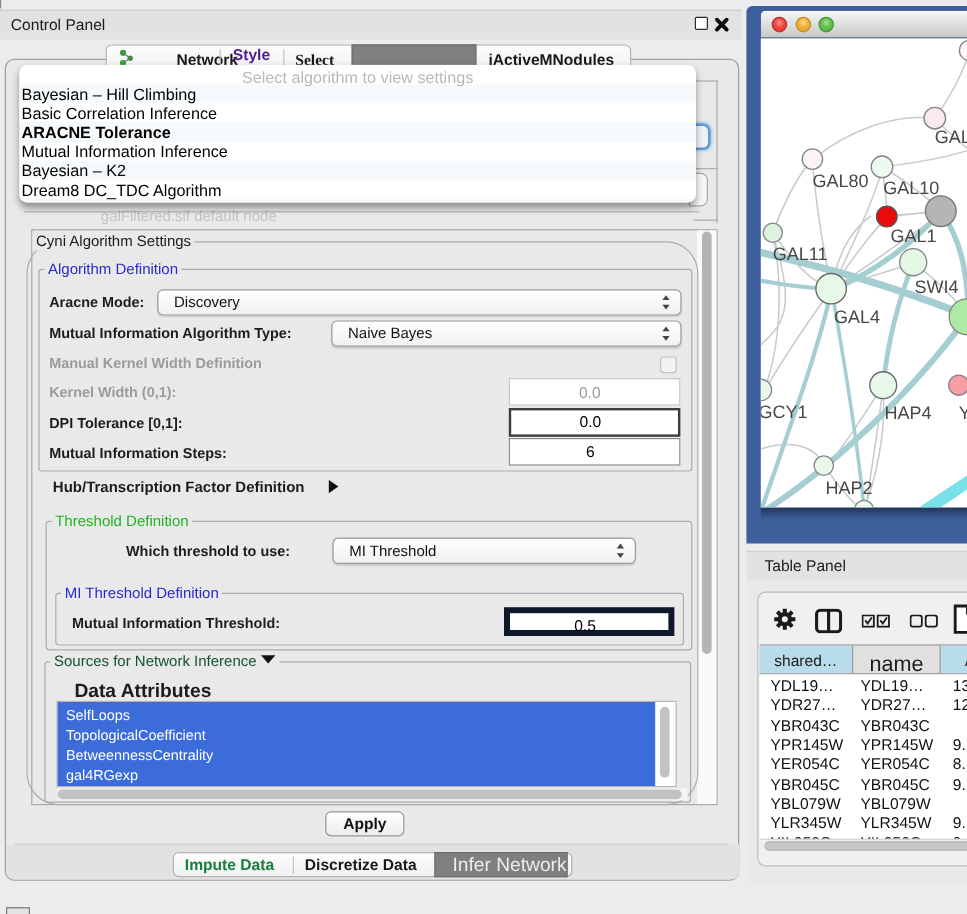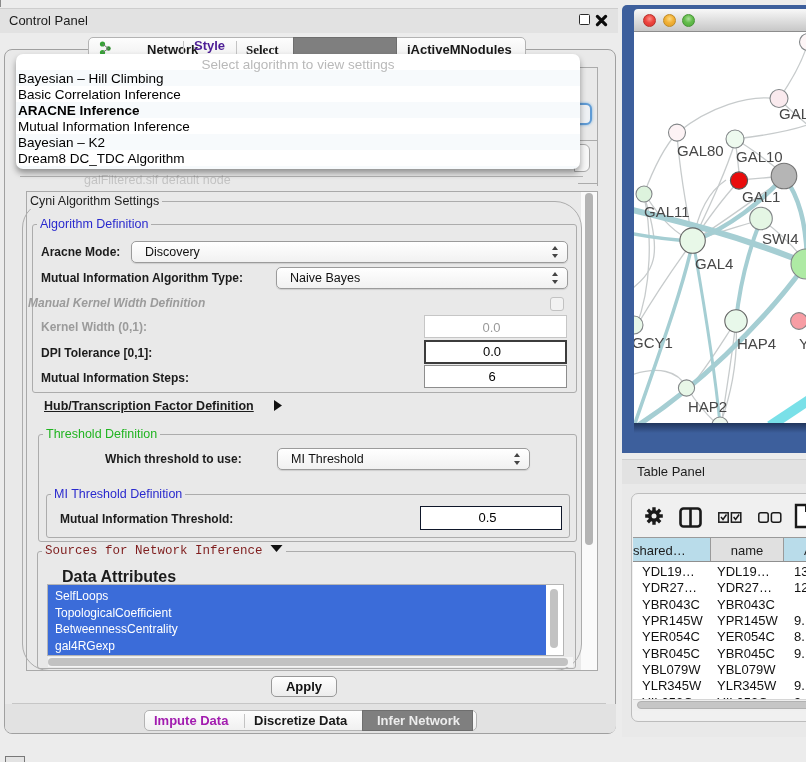--- a/index.html
+++ b/index.html
@@ -70,82 +70,82 @@
     <span class="ct">Discovery</span>
     <span class="ud"></span>
   </div>
 
 <div class="lbl" style="left:41px;top:271px;">Mutual Information Algorithm Type:</div>
 <div class="combo" style="left:276px;top:267px;width:290px;height:20px;">
     <span class="ct">Naive Bayes</span>
     <span class="ud"></span>
   </div>
 
-<div class="lbl dis" style="left:28px;top:296px;font-style:italic;">Manual Kernel Width Definition</div>
+<div class="lbl dis" style="left:41px;top:296px;">Manual Kernel Width Definition</div>
 <div class="abs" style="left:550px;top:297px;width:12px;height:12px;border:1px solid #c2c2c2;border-radius:3px;background:#f2f2f2;"></div>
 
 <div class="lbl dis" style="left:41px;top:320px;">Kernel Width (0,1):</div>
 <div class="fld" style="left:424px;top:315px;width:143px;height:23px;border:1px solid #c6c6c6;line-height:23px;color:#9a9a9a;box-sizing:border-box;padding-right:8px;">0.0</div>
 
 <div class="lbl" style="left:41px;top:346px;">DPI Tolerance [0,1]:</div>
 <div class="fld" style="left:424px;top:340px;width:143px;height:24px;border:2px solid #3c3c3c;line-height:20px;color:#000;box-sizing:border-box;padding-right:7px;">0.0</div>
 
 <div class="lbl" style="left:41px;top:371px;">Mutual Information Steps:</div>
 <div class="fld" style="left:424px;top:365px;width:143px;height:23px;border:1px solid #8d8d8d;line-height:21px;color:#000;box-sizing:border-box;padding-right:7px;">6</div>
 
-<div class="lbl" style="left:44px;top:399px;font-size:12.5px;text-decoration:underline;">Hub/Transcription Factor Definition</div>
+<div class="lbl" style="left:44px;top:399px;font-size:12.5px;">Hub/Transcription Factor Definition</div>
 <svg class="abs" style="left:272px;top:399px;" width="12" height="13">
     <path d="M2 1 L10 6.5 L2 12 Z" fill="#111"></path>
   </svg>
 
 <div class="grp" style="left:38px;top:434px;width:537px;height:106px;">
     <span class="ttl" style="color:#21b421;">Threshold Definition</span>
   </div>
 <div class="lbl" style="left:105px;top:452px;">Which threshold to use:</div>
 <div class="combo" style="left:277px;top:448px;width:251px;height:20px;">
     <span class="ct">MI Threshold</span>
     <span class="ud"></span>
   </div>
 
 <div class="grp" style="left:46px;top:494px;width:522px;height:42px;">
     <span class="ttl" style="color:#2a2ace;">MI Threshold Definition</span>
   </div>
 <div class="lbl" style="left:60px;top:512px;">Mutual Information Threshold:</div>
-<div class="fld" style="left:420px;top:506px;width:142px;height:24px;border:1px solid #0f172a;line-height:22px;color:#000;box-sizing:border-box;padding-right:7px;">0.5</div>
+<div class="fld" style="left:420px;top:506px;width:142px;height:24px;border:5px solid #0f172a;line-height:22px;color:#000;box-sizing:border-box;padding-right:7px;">0.5</div>
 
 <div class="grp" style="left:37px;top:551px;width:537px;height:116px;">
-    <span class="ttl" style="color:#7f1d1d;font-family:Liberation Mono, monospace;">Sources for Network Inference <svg width="13" height="9" style="vertical-align:1px;">
+    <span class="ttl" style="color:#14532d;">Sources for Network Inference <svg width="13" height="9" style="vertical-align:1px;">
         <path d="M0.5 1 L12.5 1 L6.5 8 Z" fill="#111"></path>
       </svg></span>
   </div>
 <div class="lbl" style="left:62px;top:568px;font-size:16px;">Data Attributes</div>
 <div class="abs" style="left:47px;top:584px;width:517px;height:72px;background:#fff;border:1px solid #b5b5b5;box-sizing:border-box;"></div>
 <div class="abs" style="left:48px;top:585px;width:498px;height:70px;background:#3b6cd9;"></div>
 <div class="abs" style="left:55px;top:588px;font-size:12px;color:#fff;line-height:16.5px;">SelfLoops<br>TopologicalCoefficient<br>BetweennessCentrality<br>gal4RGexp</div>
 <div class="abs" style="left:550px;top:589px;width:8px;height:59px;background:#c2c2c2;border-radius:4px;"></div>
 <div class="abs" style="left:48px;top:657px;width:525px;height:10px;background:#f5f5f5;"></div>
 <div class="abs" style="left:48px;top:658px;width:520px;height:8px;background:#c2c2c2;border-radius:4px;"></div>
 
 <div class="abs" style="left:271px;top:676px;width:66px;height:21px;background:linear-gradient(#ffffff,#ececec);border:1px solid #999;border-radius:5px;box-sizing:border-box;text-align:center;font-size:13px;font-weight:bold;line-height:19px;color:#111;">Apply</div>
 
 <div class="abs" style="left:12px;top:703px;width:594px;height:1px;background:#c6c6c6;"></div>
 <div class="abs" style="left:5px;top:704px;width:611px;height:29px;background:#e2e2e2;border-radius:0 0 7px 7px;"></div>
 
 <div class="abs" style="left:144px;top:710px;width:333px;height:21px;background:linear-gradient(#fdfdfd,#f0f0f0);border:1px solid #b3b3b3;border-radius:5px;box-sizing:border-box;"></div>
 <div class="abs" style="left:362px;top:710px;width:111px;height:21px;background:#7f7f7f;border:1px solid #6e6e6e;box-sizing:border-box;"></div>
-<div class="abs" style="left:154px;top:713px;font-size:13px;font-weight:bold;color:#a21caf;text-align:center;">Impute Data</div>
+<div class="abs" style="left:154px;top:713px;font-size:13px;font-weight:bold;color:#15803d;text-align:center;">Impute Data</div>
 <div class="abs" style="left:244px;top:714px;width:1px;height:14px;background:#c3c3c3;"></div>
 <div class="abs" style="left:254px;top:713px;font-size:13px;font-weight:bold;color:#191919;">Discretize Data</div>
-<div class="abs" style="left:377px;top:713px;font-size:13px;font-weight:bold;color:#ededed;">Infer Network</div>
+<div class="abs" style="left:377px;top:713px;font-size:16px;font-weight:normal;color:#ededed;">Infer Network</div>
 
 <div class="abs" style="left:20px;top:176px;width:563px;height:1px;background:#b2b2b2;"></div>
 <div class="abs" style="left:16px;top:54px;width:564px;height:115px;background:#fff;border-radius:7px;box-shadow:0 4px 6px rgba(0,0,0,0.38);background-image:repeating-linear-gradient(#ffffff 0px,#ffffff 16px,#f7fafc 16px,#f7fafc 32px);"></div>
 <div class="abs" style="left:84px;top:161px;font-size:12.5px;color:rgba(105,105,105,0.30);margin-top:12px;">galFiltered.sif default node</div>
 <div class="abs" style="left:16px;top:57px;width:564px;text-align:center;font-size:13.5px;color:#b9b9b9;">Select algorithm to view settings</div>
-<div class="abs" style="left:18px;top:71px;font-size:13.5px;color:#000;line-height:16px;">Bayesian – Hill Climbing<br>Basic Correlation Inference<br><b>ARACNE Inference</b><br>Mutual Information Inference<br>Bayesian – K2<br>Dream8 DC_TDC Algorithm</div>
+<div class="abs" style="left:18px;top:71px;font-size:13.5px;color:#000;line-height:16px;">Bayesian – Hill Climbing<br>Basic Correlation Inference<br><b>ARACNE Tolerance</b><br>Mutual Information Inference<br>Bayesian – K2<br>Dream8 DC_TDC Algorithm</div>
 
 <div class="abs" style="left:622px;top:5px;width:184px;height:448px;background:#3d5f9c;border-radius:5px 0 0 0;"></div>
 <div class="abs" style="left:634px;top:9px;width:172px;height:23px;background:linear-gradient(#f8f8f8,#c7c7c7);border-bottom:1px solid #8d8d8d;border-radius:4px 0 0 0;box-sizing:border-box;"></div>
 <div class="abs" style="left:643px;top:14px;width:13px;height:13px;border-radius:50%;background:radial-gradient(circle at 50% 35%,#fa8f88 0%,#ee4640 45%,#d8322c 100%);border:0.5px solid #b8302b;box-sizing:border-box;"></div>
 <div class="abs" style="left:662.5px;top:14px;width:13px;height:13px;border-radius:50%;background:radial-gradient(circle at 50% 35%,#fbda84 0%,#f2b136 45%,#dd9c28 100%);border:0.5px solid #c08b24;box-sizing:border-box;"></div>
 <div class="abs" style="left:682px;top:14px;width:13px;height:13px;border-radius:50%;background:radial-gradient(circle at 50% 35%,#aade9a 0%,#64bd4c 45%,#4fa83c 100%);border:0.5px solid #459434;box-sizing:border-box;"></div>
 
 <svg class="abs" style="left:634px;top:32px;background:#fff;" width="172" height="391" viewBox="0 0 172 391">
 <g fill="none" stroke="#c7cbcc" stroke-width="1.3">
 <path d="M43,101 C75,75 115,62 145,67"></path>
@@ -250,22 +250,22 @@
 <svg class="abs" style="left:794px;top:503px;" width="20" height="26">
     <path d="M2 2 H12 L18 8 V24 H2 Z" fill="#fff" stroke="#1a1a1a" stroke-width="2.4"></path>
     <path d="M12 2 V8 H18" fill="none" stroke="#1a1a1a" stroke-width="2"></path>
   </svg>
 
 <div class="abs" style="left:633px;top:537px;width:173px;height:25px;border-top:1px solid #9a9a9a;border-bottom:1px solid #8f8f8f;box-sizing:border-box;background:#e0e0e0;"></div>
 <div class="abs" style="left:633px;top:538px;width:77px;height:23px;background:#b9dcea;"></div>
 <div class="abs" style="left:784px;top:538px;width:22px;height:23px;background:#b9dcea;"></div>
 <div class="abs" style="left:710px;top:538px;width:1px;height:23px;background:#9a9a9a;"></div>
 <div class="abs" style="left:783px;top:538px;width:1px;height:23px;background:#9a9a9a;"></div>
-<div class="abs" style="left:633px;top:543px;width:77px;text-align:left;font-size:13px;color:#1c1c1c;">shared…</div>
-<div class="abs" style="left:711px;top:543px;width:72px;text-align:center;font-size:13px;color:#1c1c1c;">name</div>
+<div class="abs" style="left:633px;top:543px;width:77px;text-align:center;font-size:13px;color:#1c1c1c;">shared…</div>
+<div class="abs" style="left:711px;top:543px;width:72px;text-align:center;font-size:18px;color:#1c1c1c;">name</div>
 <div class="abs" style="left:804px;top:543px;font-size:13px;color:#1c1c1c;">A</div>
 
 <div class="abs" style="left:633px;top:562px;width:173px;height:137px;background:#fff;"></div>
 <div class="abs" style="left:642px;top:564px;font-size:13px;color:#111;line-height:16.35px;">YDL19…<br>YDR27…<br>YBR043C<br>YPR145W<br>YER054C<br>YBR045C<br>YBL079W<br>YLR345W<br>YIL052C</div>
 <div class="abs" style="left:717px;top:564px;font-size:13px;color:#111;line-height:16.35px;">YDL19…<br>YDR27…<br>YBR043C<br>YPR145W<br>YER054C<br>YBR045C<br>YBL079W<br>YLR345W<br>YIL052C</div>
 <div class="abs" style="left:794px;top:564px;font-size:13px;color:#111;line-height:16.35px;">13.<br>12.<br>&nbsp;<br>9.<br>8.<br>9.<br>&nbsp;<br>9.<br>9.</div>
 
 <div class="abs" style="left:633px;top:699px;width:173px;height:12px;background:#efefef;border-top:1px solid #d6d6d6;box-sizing:border-box;"></div>
 <div class="abs" style="left:637px;top:700.5px;width:175px;height:8px;background:#c6c6c6;border:1px solid #b2b2b2;border-radius:4px;box-sizing:border-box;"></div>
 

